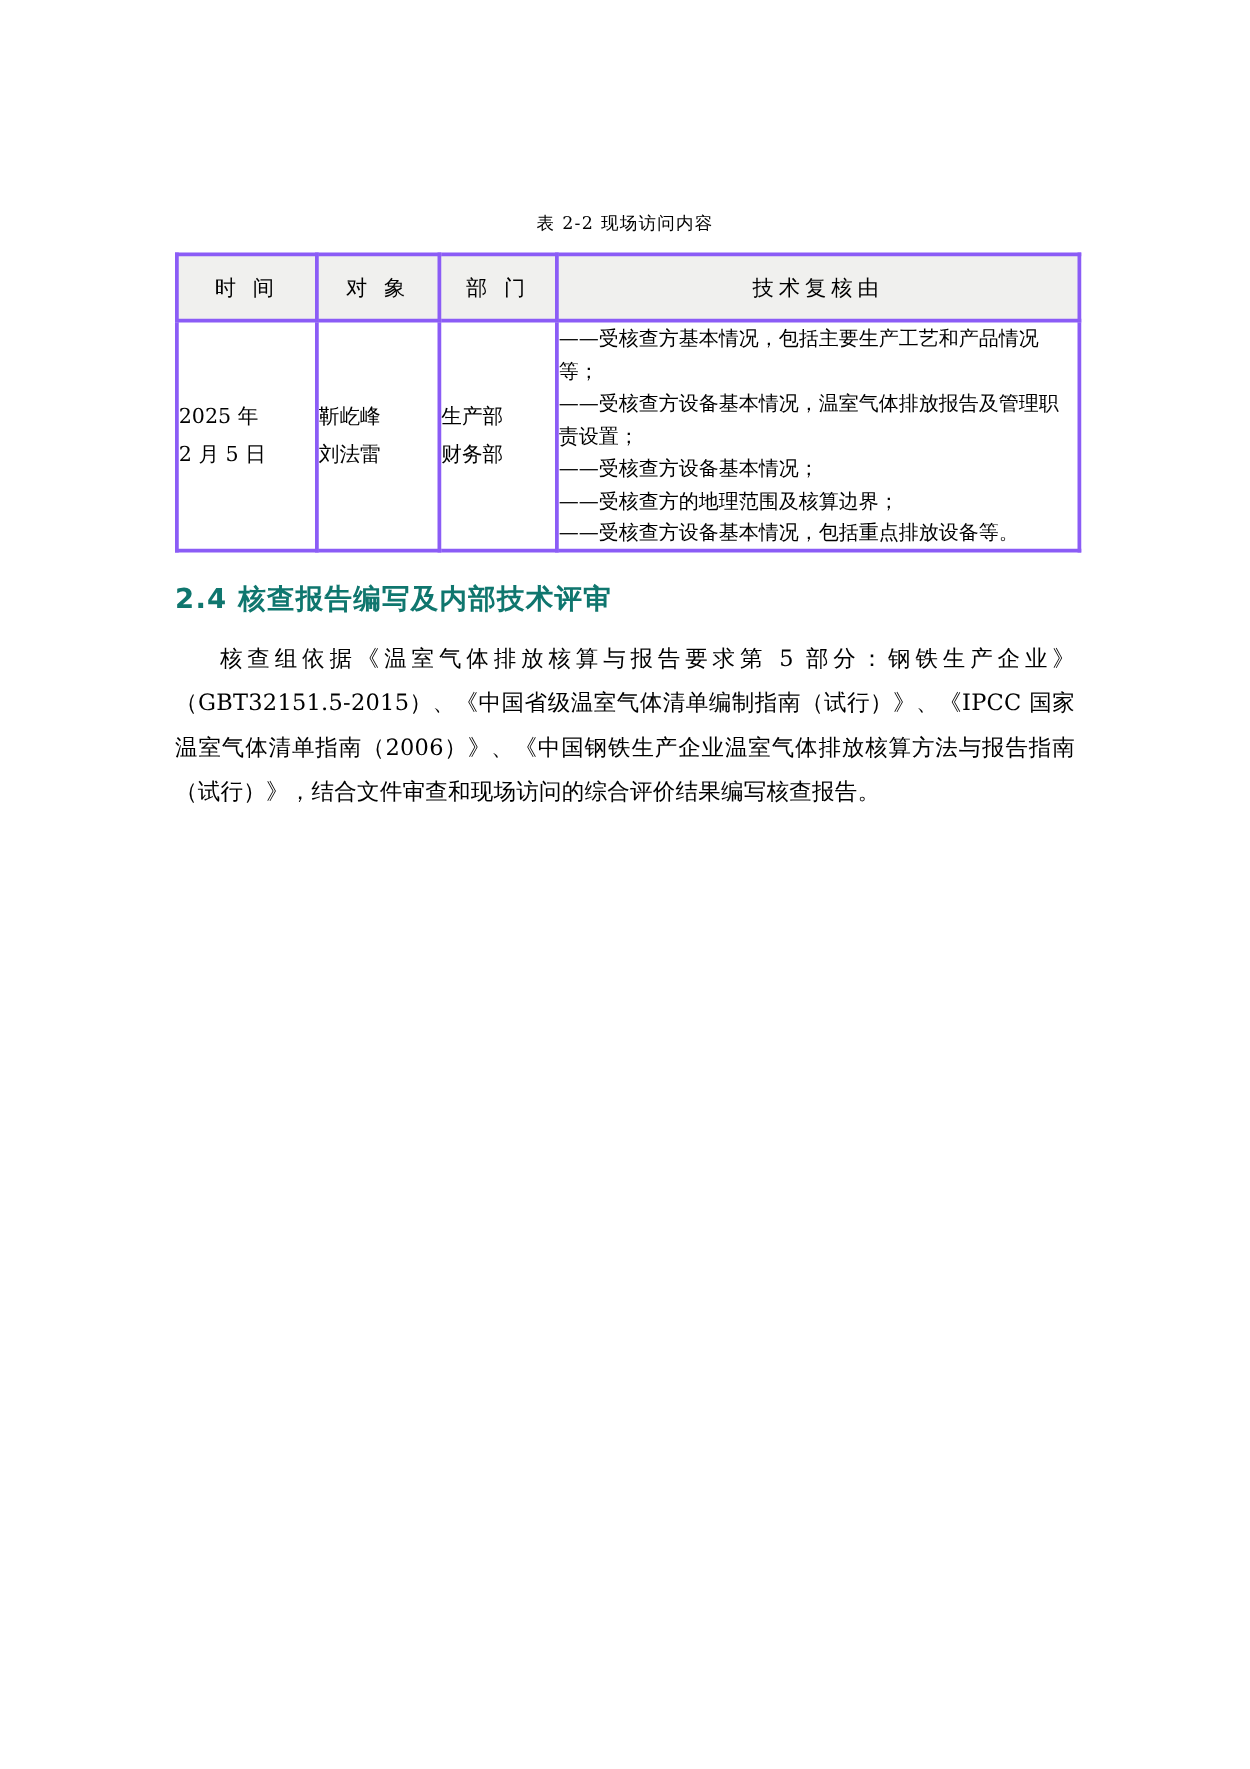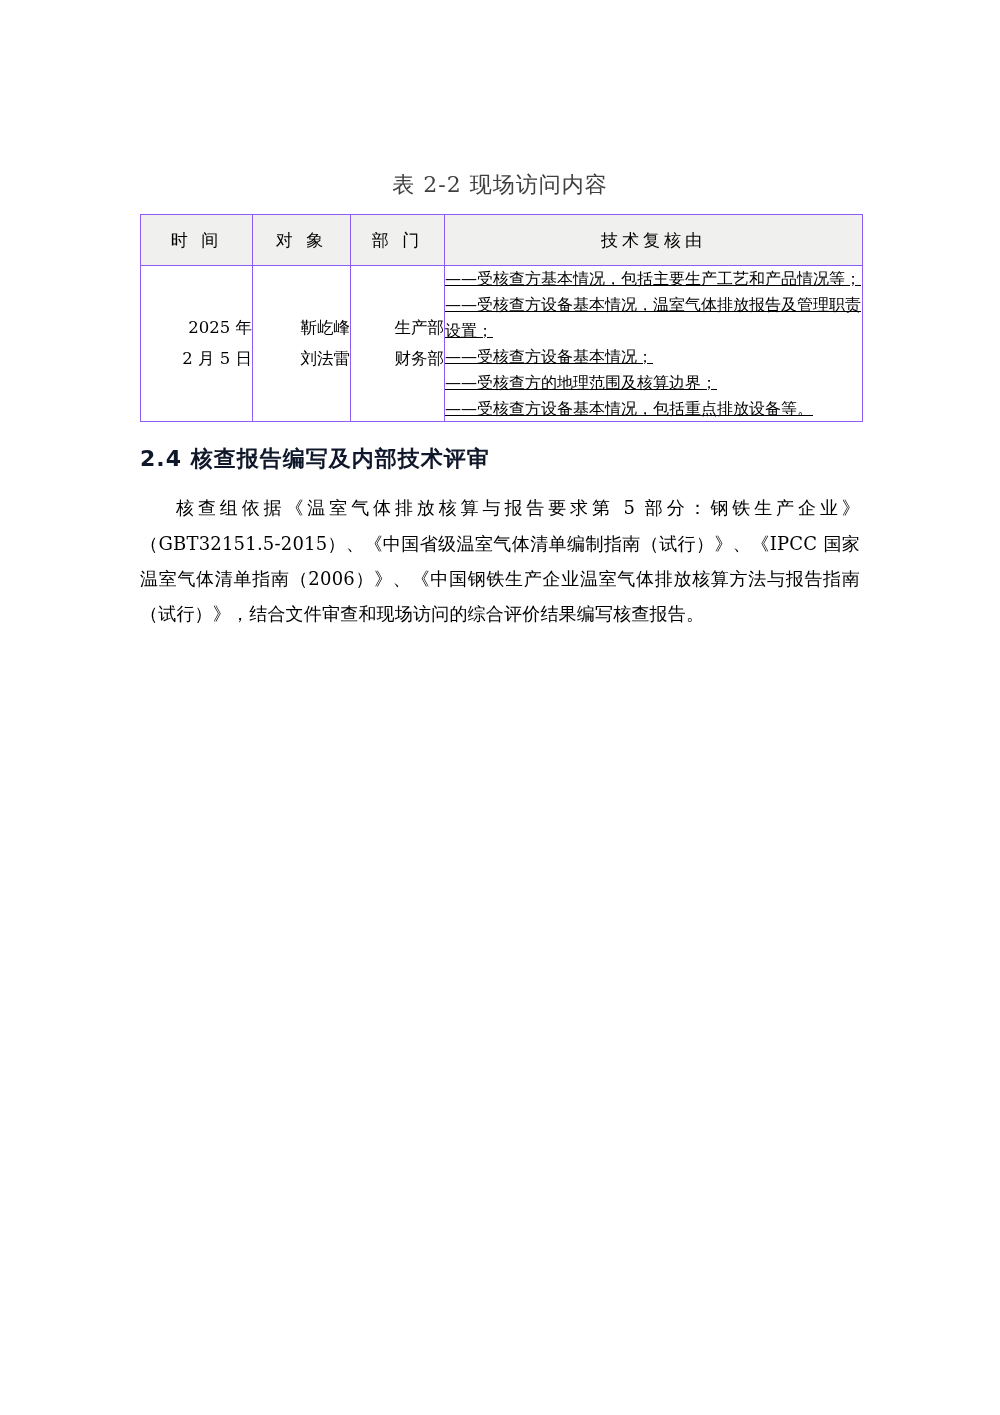--- a/index.html
+++ b/index.html
@@ -16,77 +16,76 @@
   }
   .page {
     position: relative;
     width: 1000px;
     height: 1415px;
     box-sizing: border-box;
     padding: 0 140px;
   }
   .table-caption {
     text-align: center;
-    font-size: 22px;
+    font-size: 14px;
     font-family: "DejaVu Serif", "Liberation Serif", serif;
     letter-spacing: 1px;
     margin-top: 170px;
     margin-bottom: 14px;
-    color: #404040;
+    color: #000000;
   }
   table.visit-table {
     border-collapse: collapse;
     width: 722px;
     margin: 0 auto;
     table-layout: fixed;
   }
   table.visit-table th,
   table.visit-table td {
-    border: 1px solid #8b5cf6;
+    border: 3px solid #8b5cf6;
     padding: 0;
     vertical-align: middle;
   }
   table.visit-table thead th {
     background: #f0f0ee;
     height: 50px;
     font-weight: normal;
     font-size: 17px;
     letter-spacing: 4px;
     font-family: "DejaVu Serif", "Liberation Serif", serif;
     text-align: center;
   }
   .col-time { width: 112px; }
   .col-obj  { width: 98px; }
   .col-dept { width: 94px; }
   .col-body { width: 418px; }
 
   td.cell-time, td.cell-obj, td.cell-dept {
-    text-align: right;
+    text-align: left;
     font-size: 16.5px;
     line-height: 1.85;
     font-family: "DejaVu Serif", "Liberation Serif", serif;
   }
   td.cell-body {
     padding: 8px 8px 10px 10px;
     font-size: 16px;
     line-height: 1.62;
     font-family: "DejaVu Serif", "Liberation Serif", serif;
     text-align: left;
   }
   td.cell-body .line {
     white-space: normal;
-    text-decoration: underline;
   }
   h2.section-title {
     font-family: "DejaVu Sans", "Liberation Sans", sans-serif;
     font-weight: bold;
     font-size: 22px;
     letter-spacing: 1px;
     margin: 22px 0 16px 0;
-    color: #0f172a;
+    color: #0f766e;
   }
   p.body-par {
     font-size: 18px;
     line-height: 1.95;
     text-indent: 2em;
     margin: 0 0 4px 0;
     text-align: justify;
     font-family: "DejaVu Serif", "Liberation Serif", serif;
     letter-spacing: 0.2px;
   }

